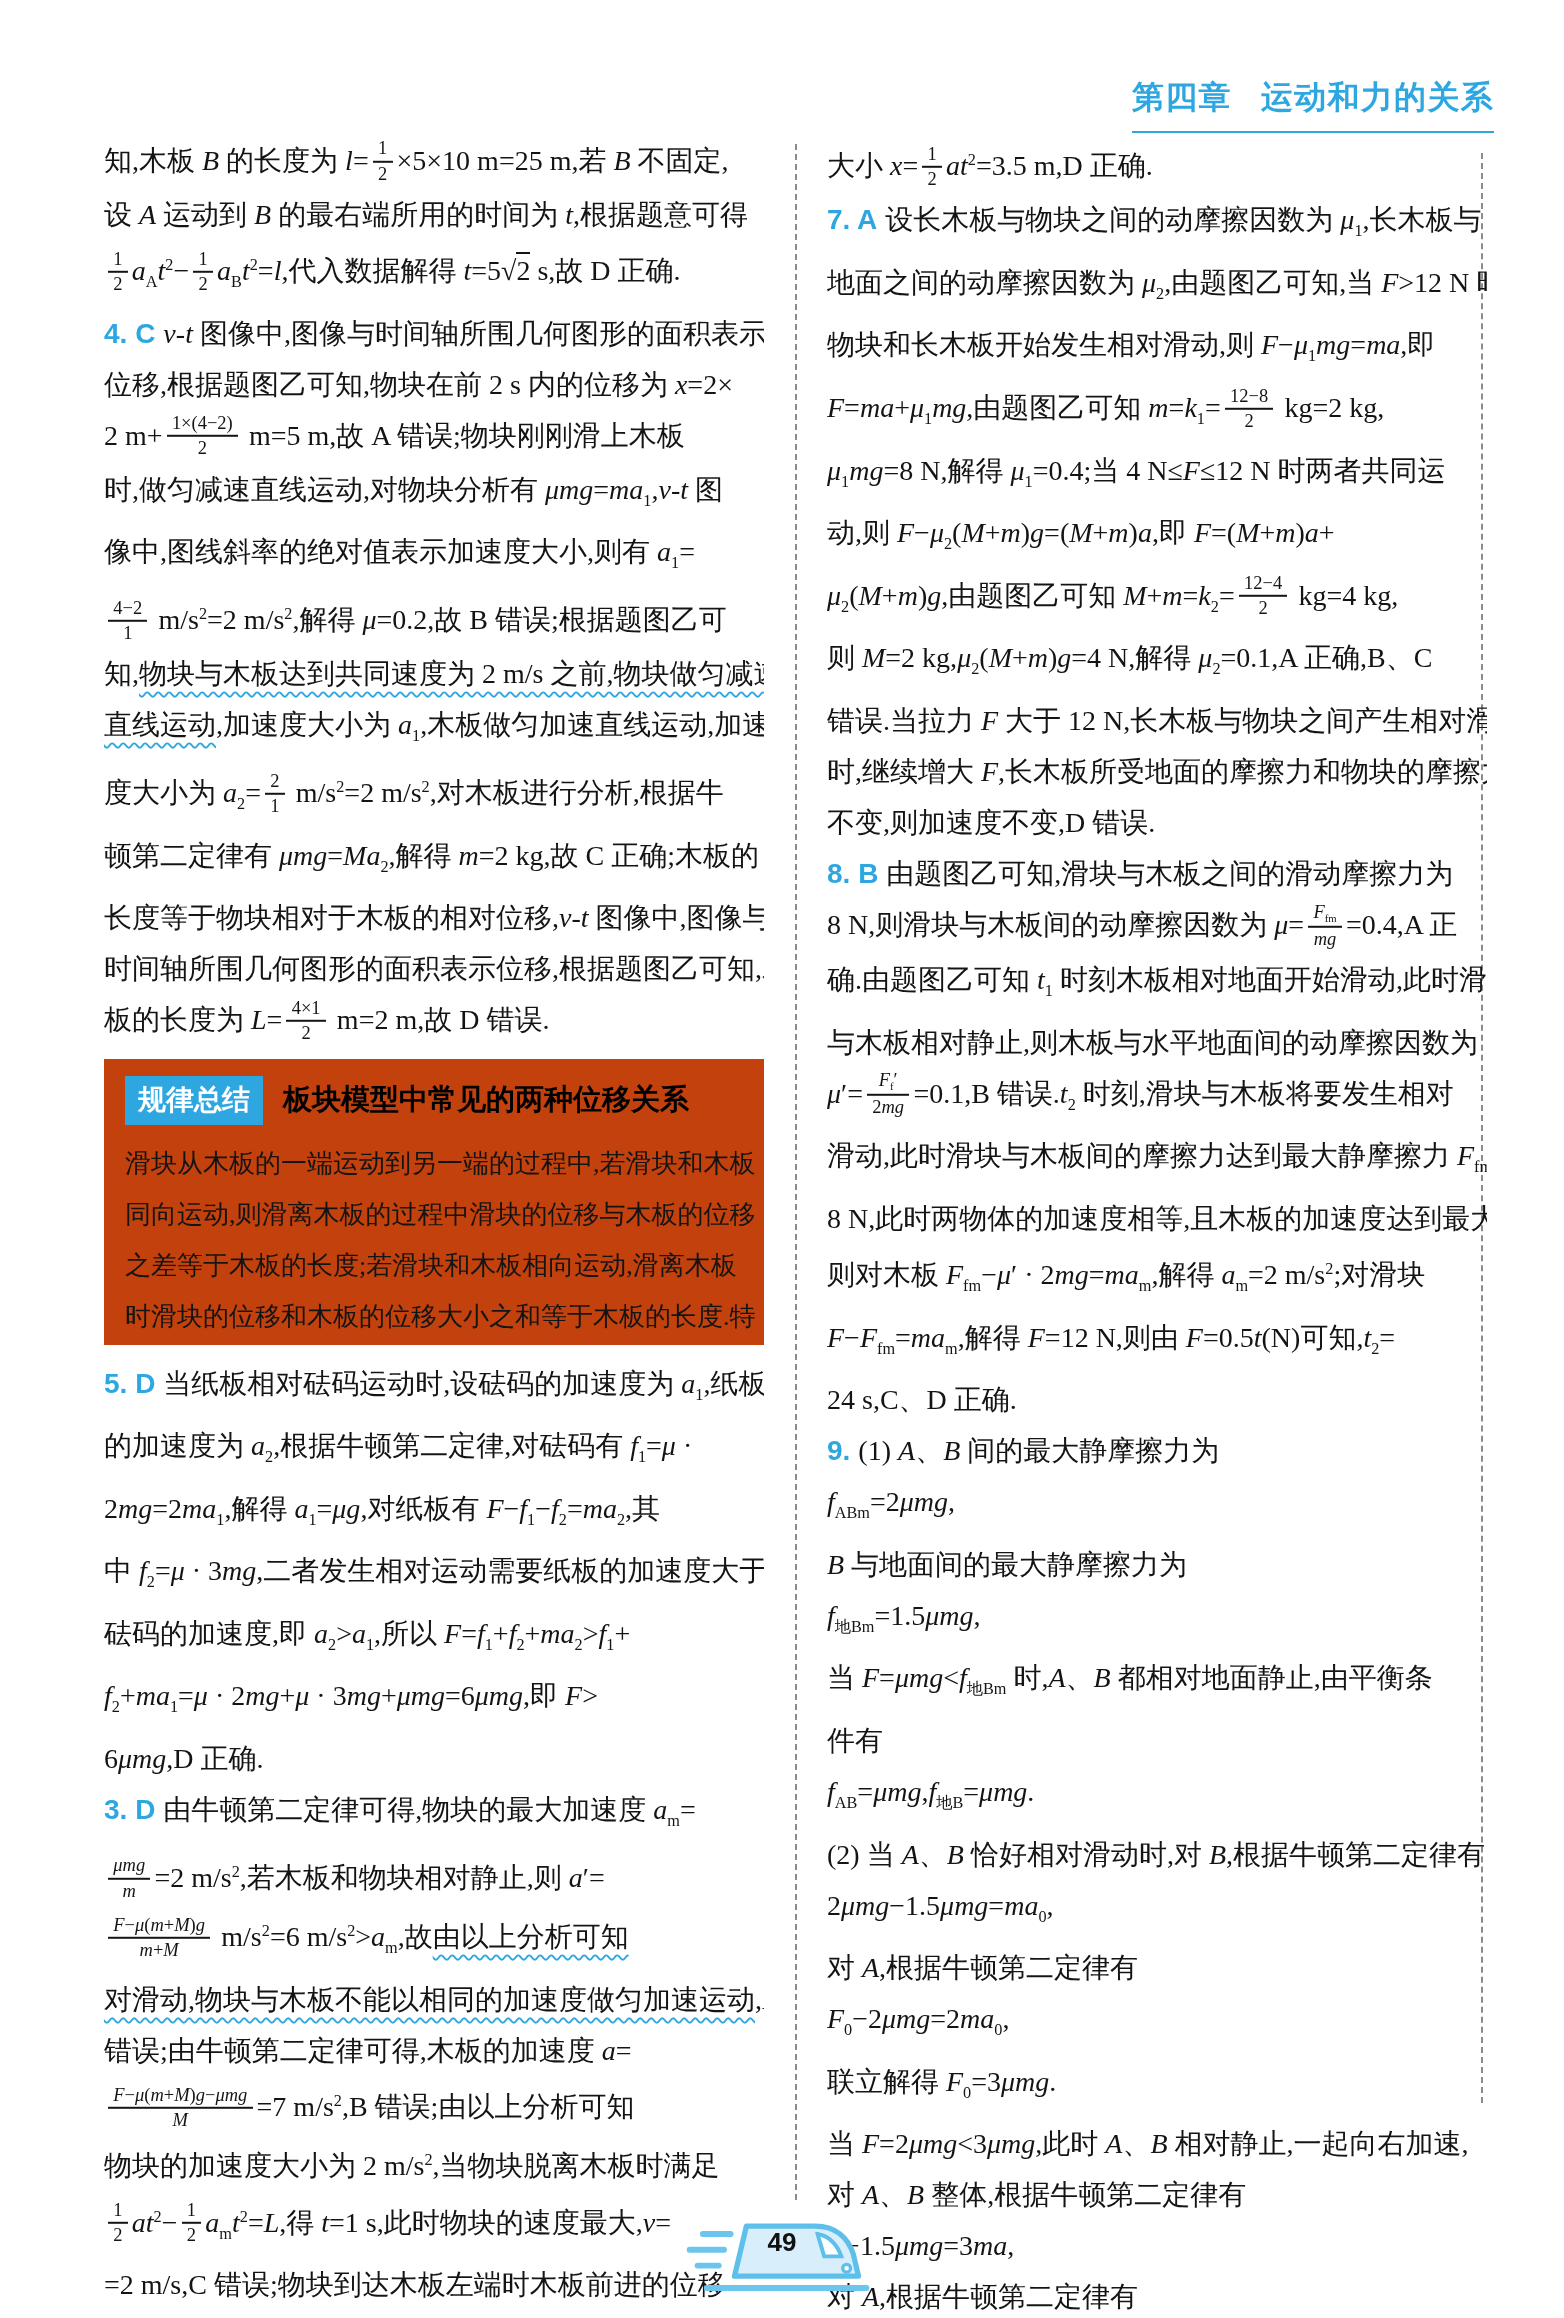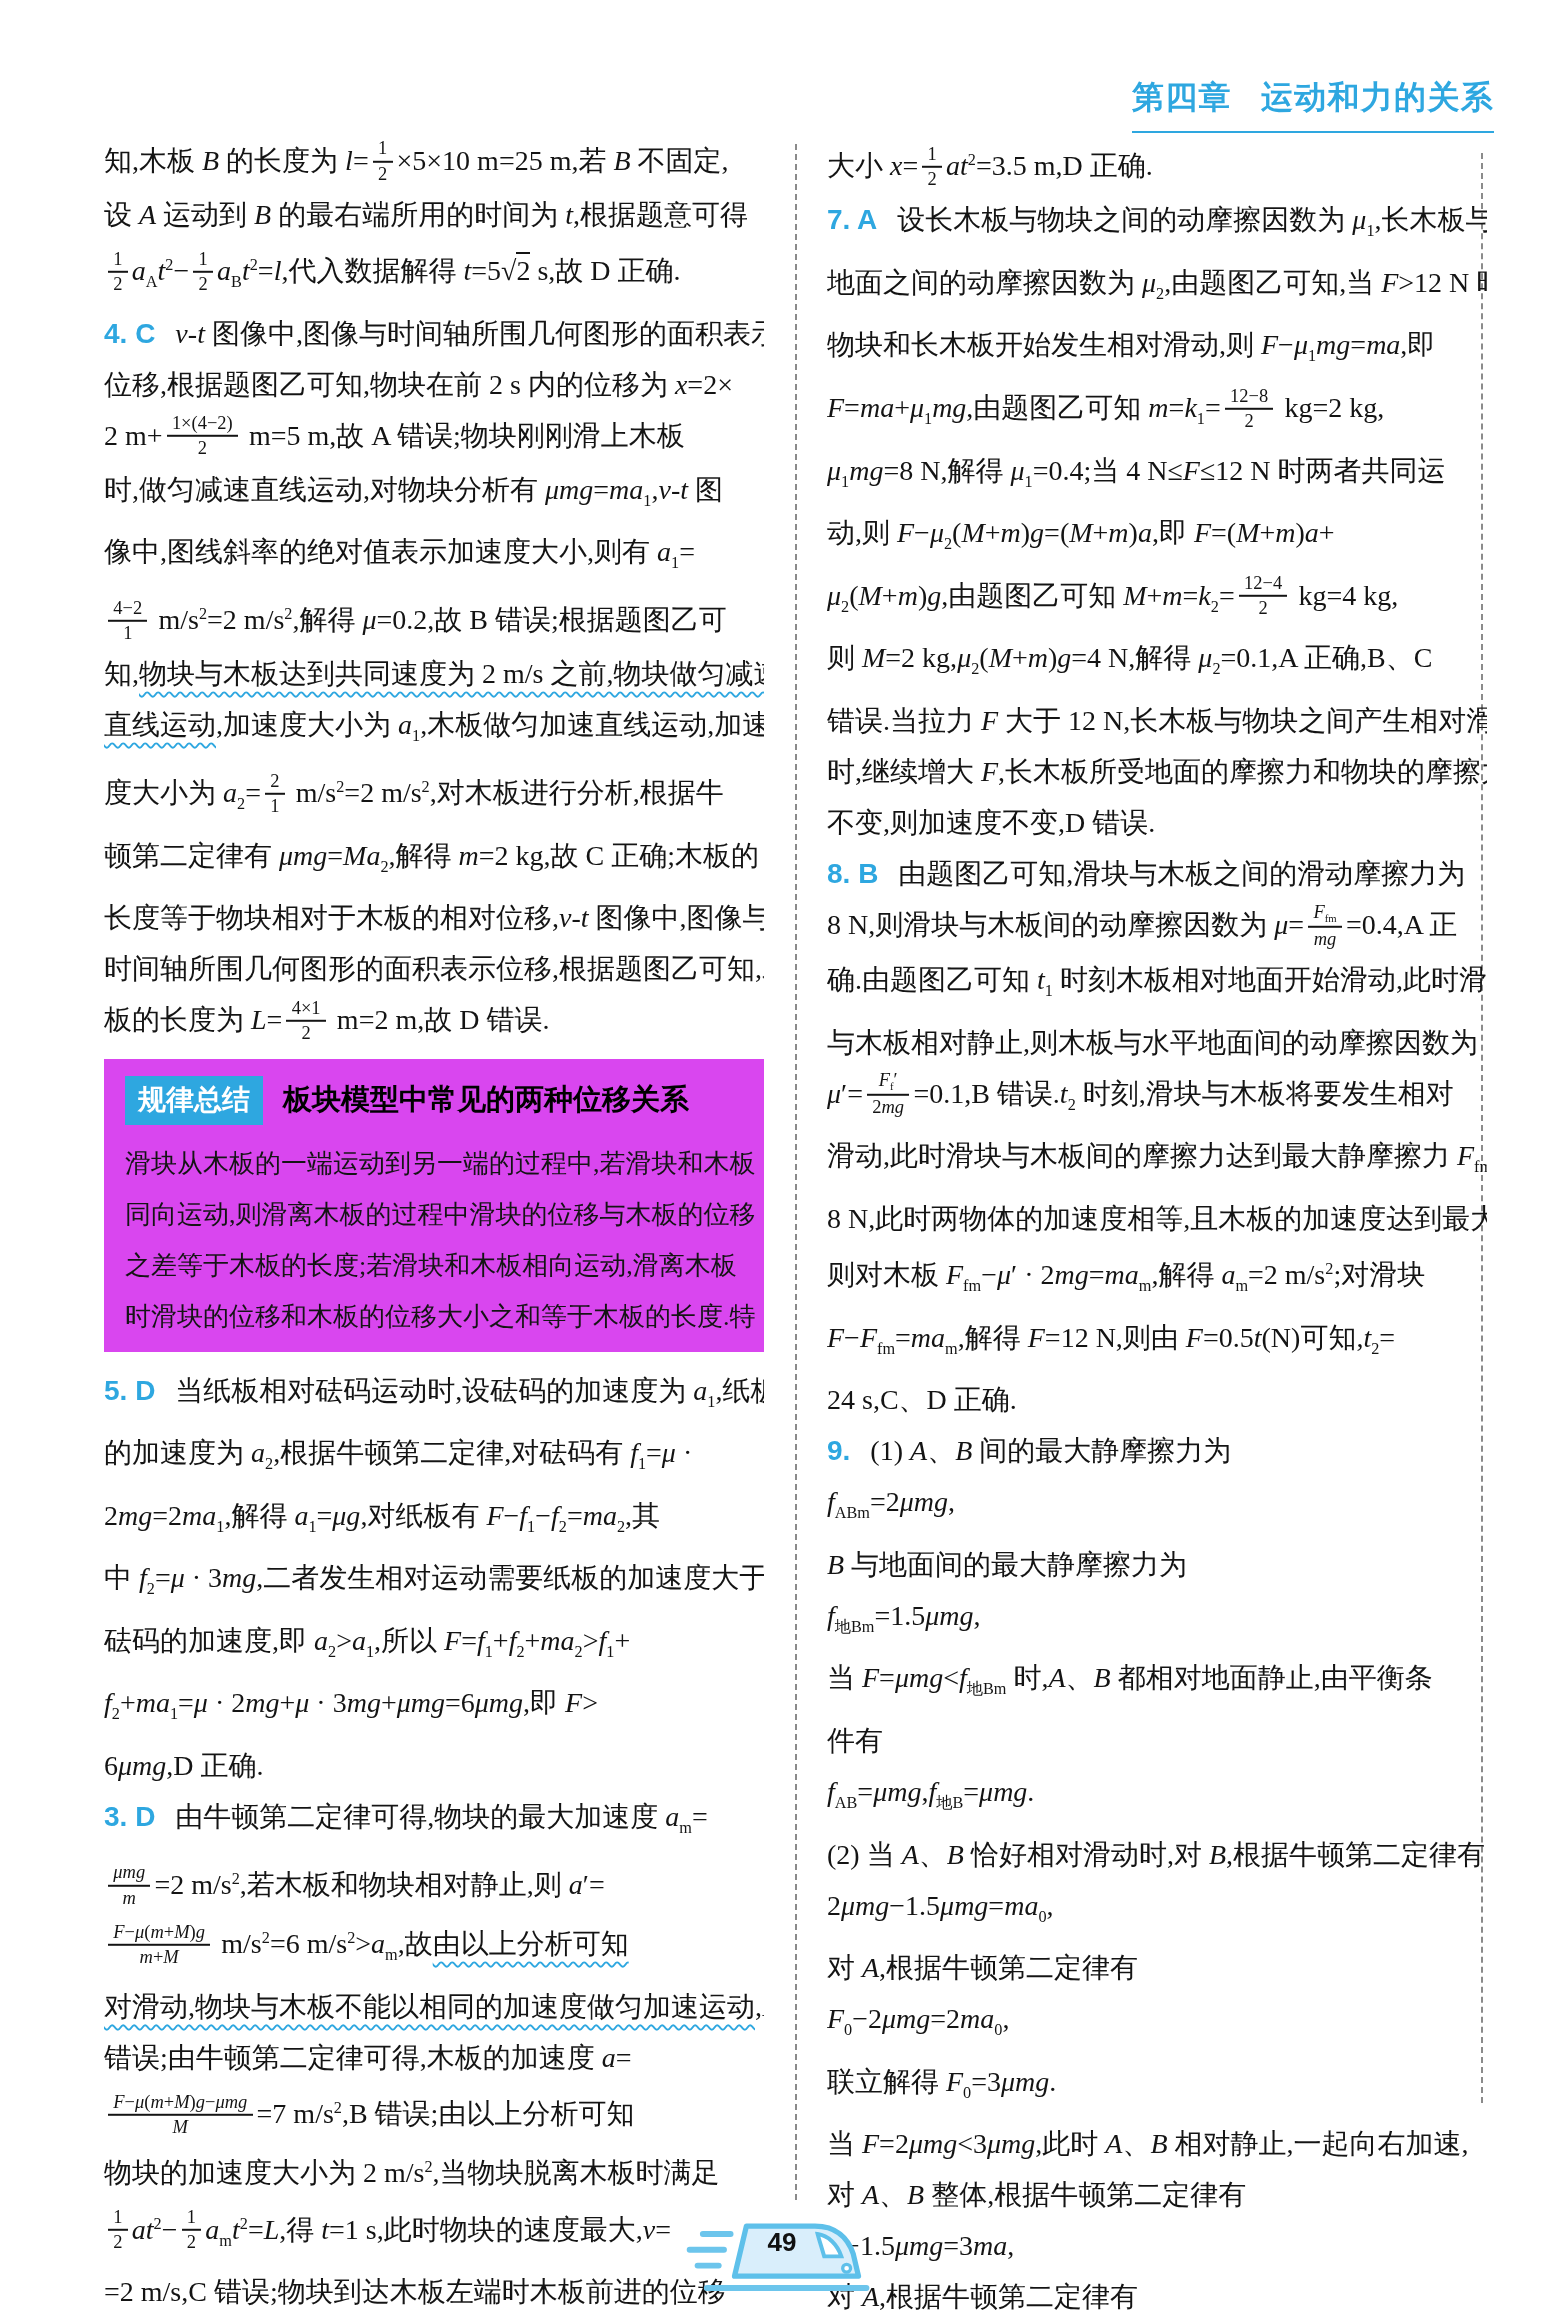--- a/index.html
+++ b/index.html
@@ -13,29 +13,29 @@
   
   .columns{position:absolute;top:135px;left:104px;width:1384px;display:flex;gap:63px;}
   .col{width:660px;overflow:hidden;font-size:28px;}
   .line{line-height:51px;white-space:nowrap;}
   .line i{font-style:italic;}
   sub{font-size:0.58em;}
   sup{font-size:0.58em;}
   u{text-decoration:underline;text-decoration-style:wavy;text-decoration-color:#2ea7e0;
     text-decoration-thickness:2px;text-underline-offset:8px;}
   .qn{color:#2ea7e0;font-family:"Liberation Sans",sans-serif;font-weight:bold;
-      font-size:28px;margin-right:20px;}
+      font-size:28px;margin-right:8px;}
   
   .f{display:inline-block;vertical-align:middle;text-align:center;font-size:0.66em;
      line-height:1.25;margin:1.3px 4px;transform:translateY(-0.12em);}
   .fn{display:block;border-bottom:2px solid #141414;padding:0 5.3px;}
   .fd{display:block;padding:0 5.3px;}
   .sqv{border-top:2px solid #141414;padding-top:1.3px;}
   
-  .sumbox{background:#d946ef;margin:10.5px 0 13px;padding:17px 21px 10px;}
+  .sumbox{background:#c2410c;margin:10.5px 0 13px;padding:17px 21px 3px;}
   .sumhead{margin-bottom:13px;white-space:nowrap;}
   .sumlabel{background:#2ea7e0;color:#ffffff;font-family:"Liberation Sans",sans-serif;
             font-weight:bold;font-size:28px;padding:5.3px 13px;display:inline-block;}
   .sumtitle{font-family:"Liberation Sans",sans-serif;font-weight:bold;font-size:29px;
             color:#000;margin-left:20px;}
   .boxline{font-size:26px;}
   
   .divider{position:absolute;left:795px;top:144px;height:2056px;border-left:2.6px dashed #8b8b8b;}
   .cutline{position:absolute;left:1481px;top:153px;height:1950px;border-left:2.6px dashed #8b8b8b;}
   

